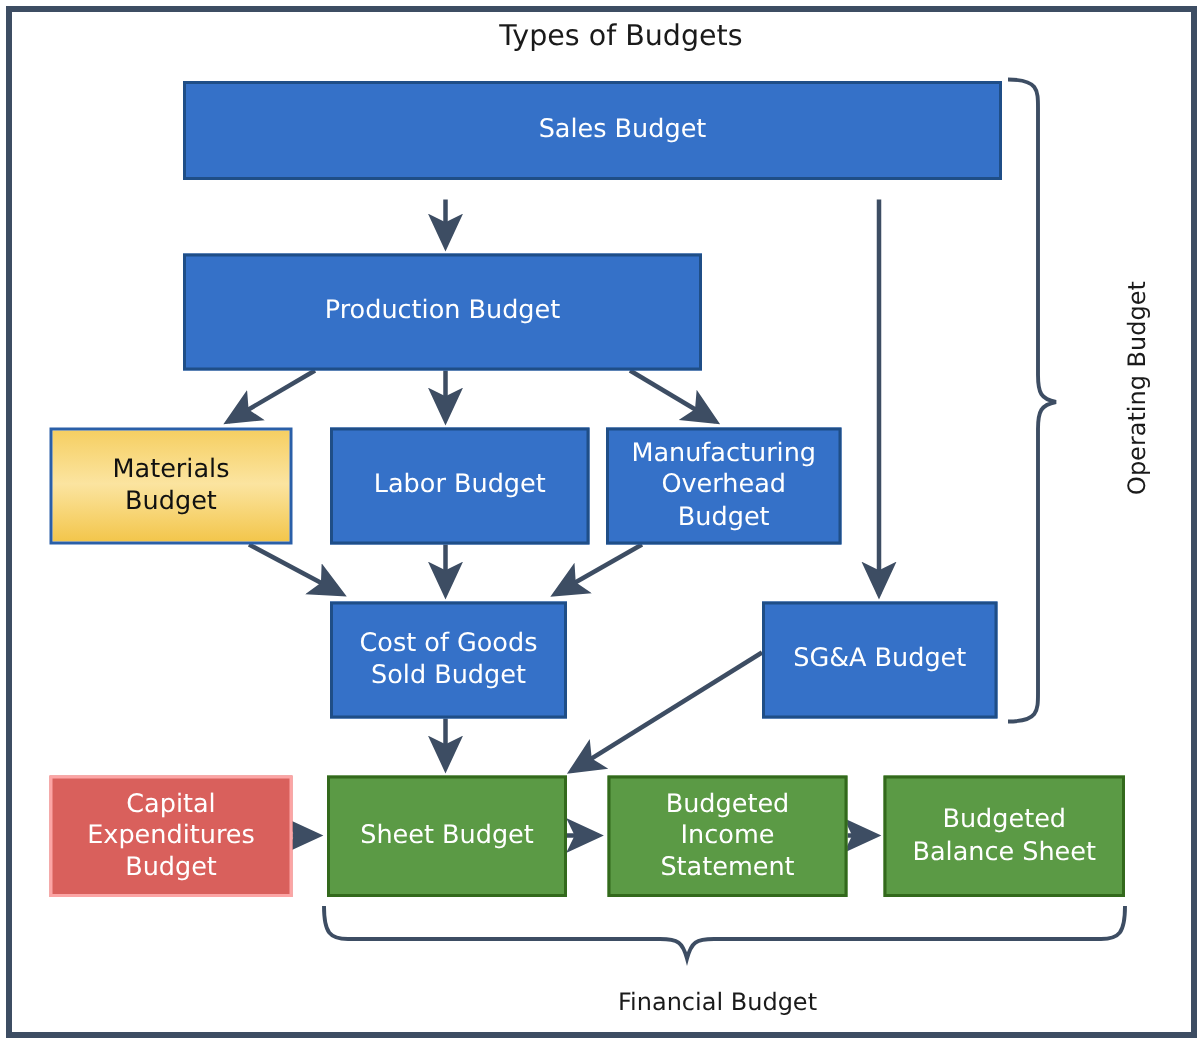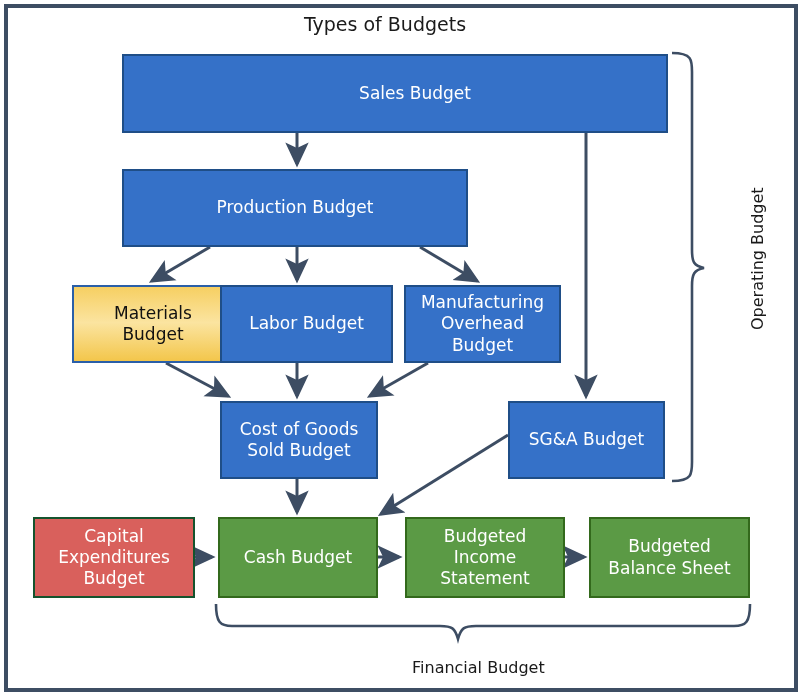--- a/index.html
+++ b/index.html
@@ -27,20 +27,21 @@
   }
   .title {
     position: absolute;
     left: 0;
     top: 13px;
     width: 770px;
     text-align: center;
     font-size: 19px;
     color: #1a1a1a;
     font-family: "DejaVu Sans", "Liberation Sans", sans-serif;
+    padding-left: 29px;
   }
   svg.wires {
     position: absolute;
     left: 0;
     top: 0;
     width: 802px;
     height: 696px;
     pointer-events: none;
   }
   .node {
@@ -59,21 +60,21 @@
   .node.blue {
     background: #3571c8;
     border: 2px solid #1f4e87;
   }
   .node.green {
     background: #5b9a45;
     border: 2px solid #33691c;
   }
   .node.red {
     background: #d9605c;
-    border: 2px solid #14532d;
+    border: 2px solid #fca5a5;
   }
   .node.gold {
     background: linear-gradient(180deg, #f6cf62 0%, #fbe4a0 48%, #f3c64b 100%);
     border: 2px solid #2a5fa8;
     color: #111111;
   }
   .brace-label {
     position: absolute;
     font-size: 16px;
     color: #1a1a1a;
@@ -126,29 +127,29 @@
       <path d="M377,557 L399,557"></path>
 
       <path d="M565,557 L584,557"></path>
     </g>
 
     <path fill="none" stroke="#3d4d63" stroke-width="2.6" d="M672,53 C692,53 692,60 692,72 L692,250 C692,262 694,266 704,268 C694,270 692,274 692,286 L692,462 C692,474 692,481 672,481"></path>
 
     <path fill="none" stroke="#3d4d63" stroke-width="2.6" d="M216,604 C216,622 220,626 232,626 L440,626 C452,626 455,628 458,639 C461,628 464,626 476,626 L734,626 C746,626 750,622 750,604"></path>
   </svg>
 
-  <div class="node blue" style="left:122px; top:54px; width:546px; height:79px;padding-left:44px;">
+  <div class="node blue" style="left:122px; top:54px; width:546px; height:66px;padding-left:44px;">
     <span>Sales Budget</span>
   </div>
 
   <div class="node blue" style="left:122px; top:169px; width:346px; height:78px;">
     <span>Production Budget</span>
   </div>
 
-  <div class="node gold" style="left:33px; top:285px; width:162px; height:78px;margin-left:39px;">
+  <div class="node gold" style="left:33px; top:285px; width:162px; height:78px;">
     <span>Materials<br>Budget</span>
   </div>
 
   <div class="node blue" style="left:220px; top:285px; width:173px; height:78px;">
     <span>Labor Budget</span>
   </div>
 
   <div class="node blue" style="left:404px; top:285px; width:157px; height:78px;">
     <span>Manufacturing<br>Overhead<br>Budget</span>
   </div>
@@ -159,21 +160,21 @@
 
   <div class="node blue" style="left:220px; top:401px; width:158px; height:78px;">
     <span>Cost of Goods<br>Sold Budget</span>
   </div>
 
   <div class="node red" style="left:33px; top:517px; width:162px; height:81px;">
     <span>Capital<br>Expenditures<br>Budget</span>
   </div>
 
   <div class="node green" style="left:218px; top:517px; width:160px; height:81px;">
-    <span>Cash Budget</span>
+    <span>Sheet Budget</span>
   </div>
 
   <div class="node green" style="left:405px; top:517px; width:160px; height:81px;">
     <span>Budgeted<br>Income<br>Statement</span>
   </div>
 
   <div class="node green" style="left:589px; top:517px; width:161px; height:81px;">
     <span>Budgeted<br>Balance Sheet</span>
   </div>
 

